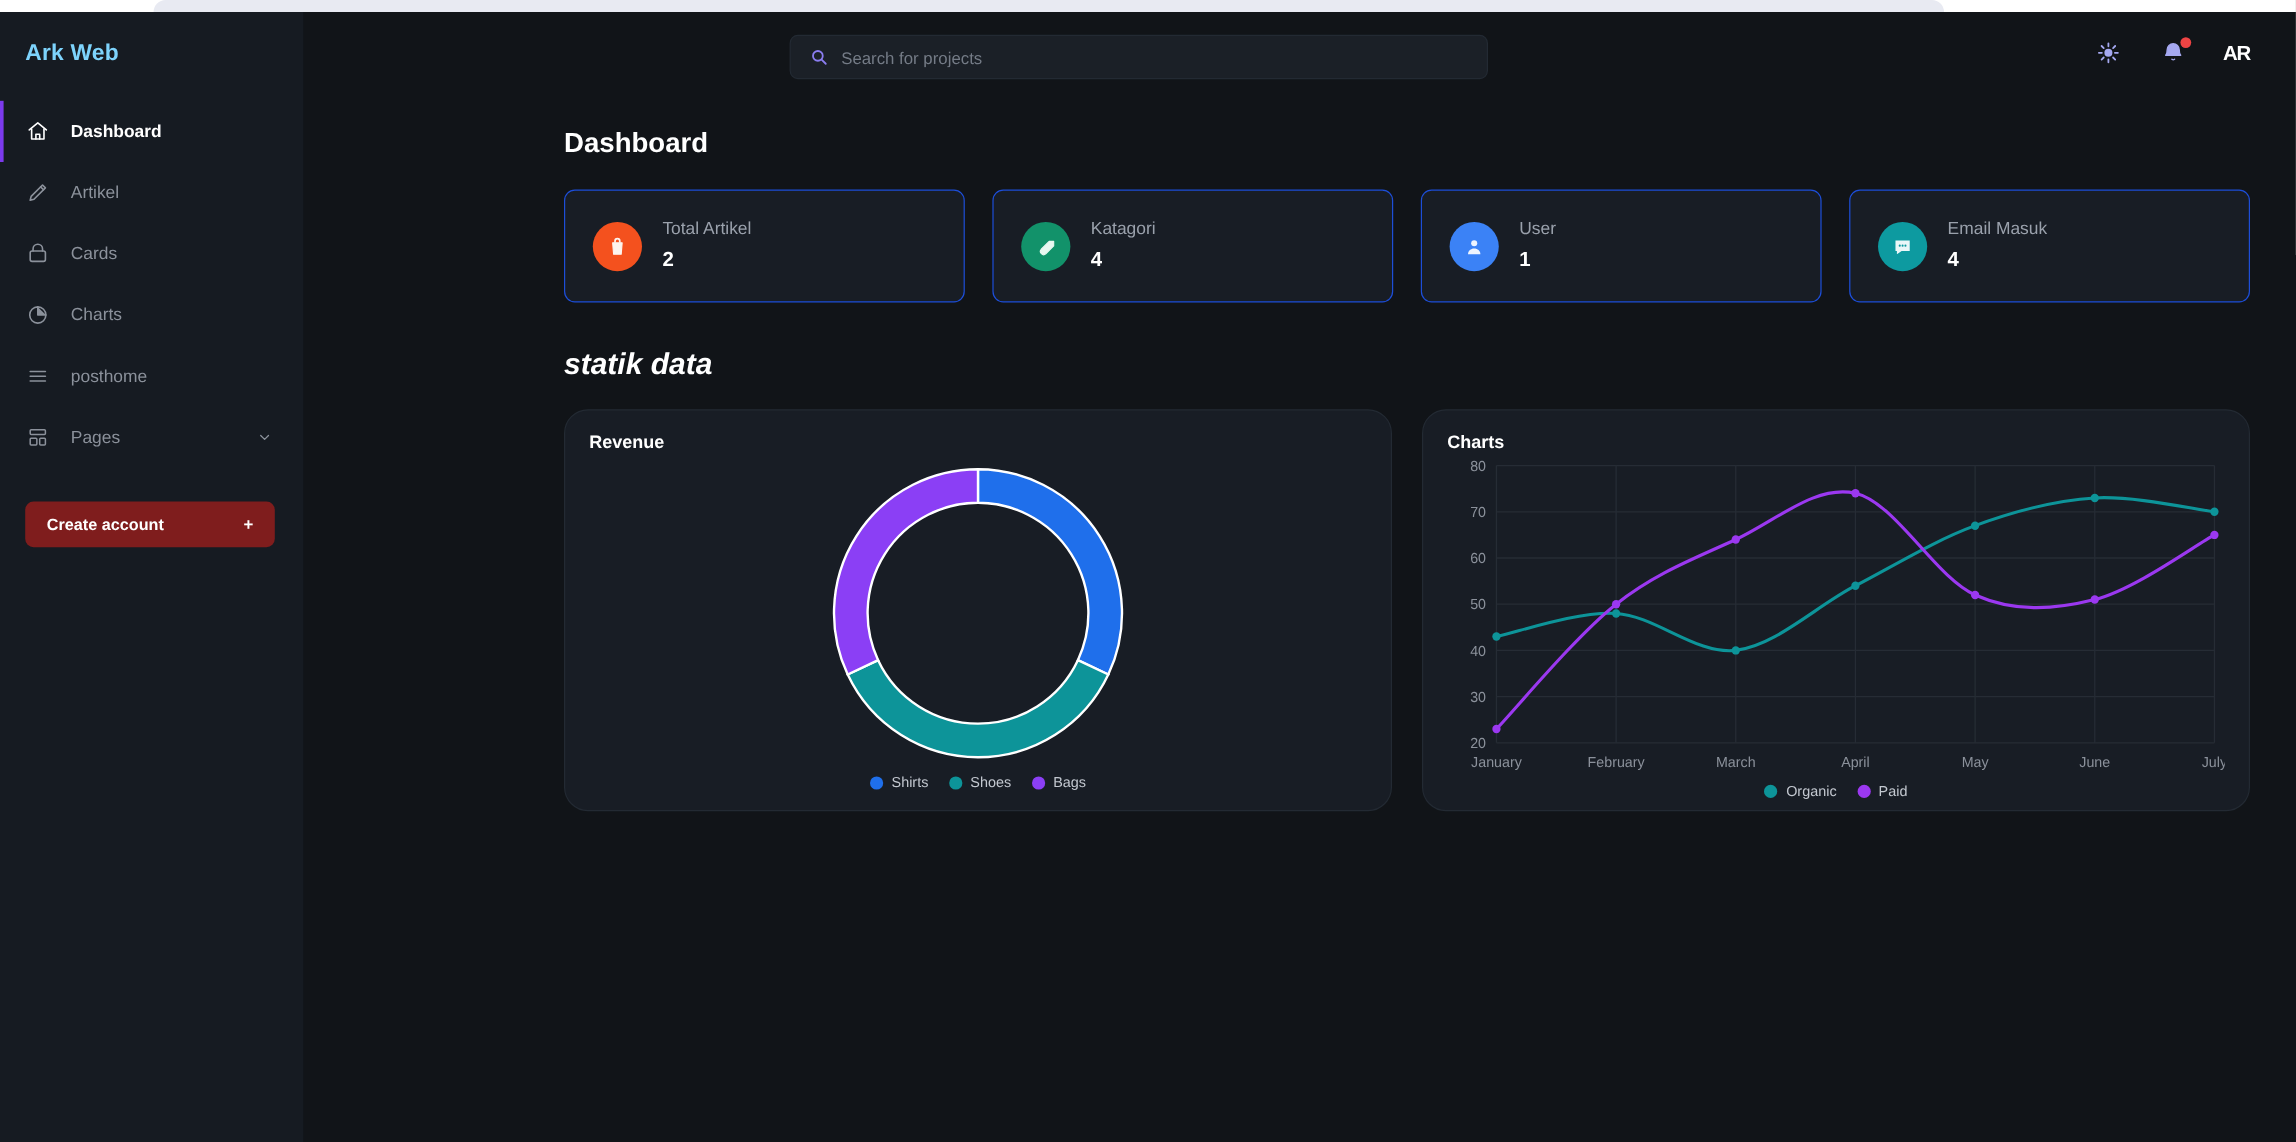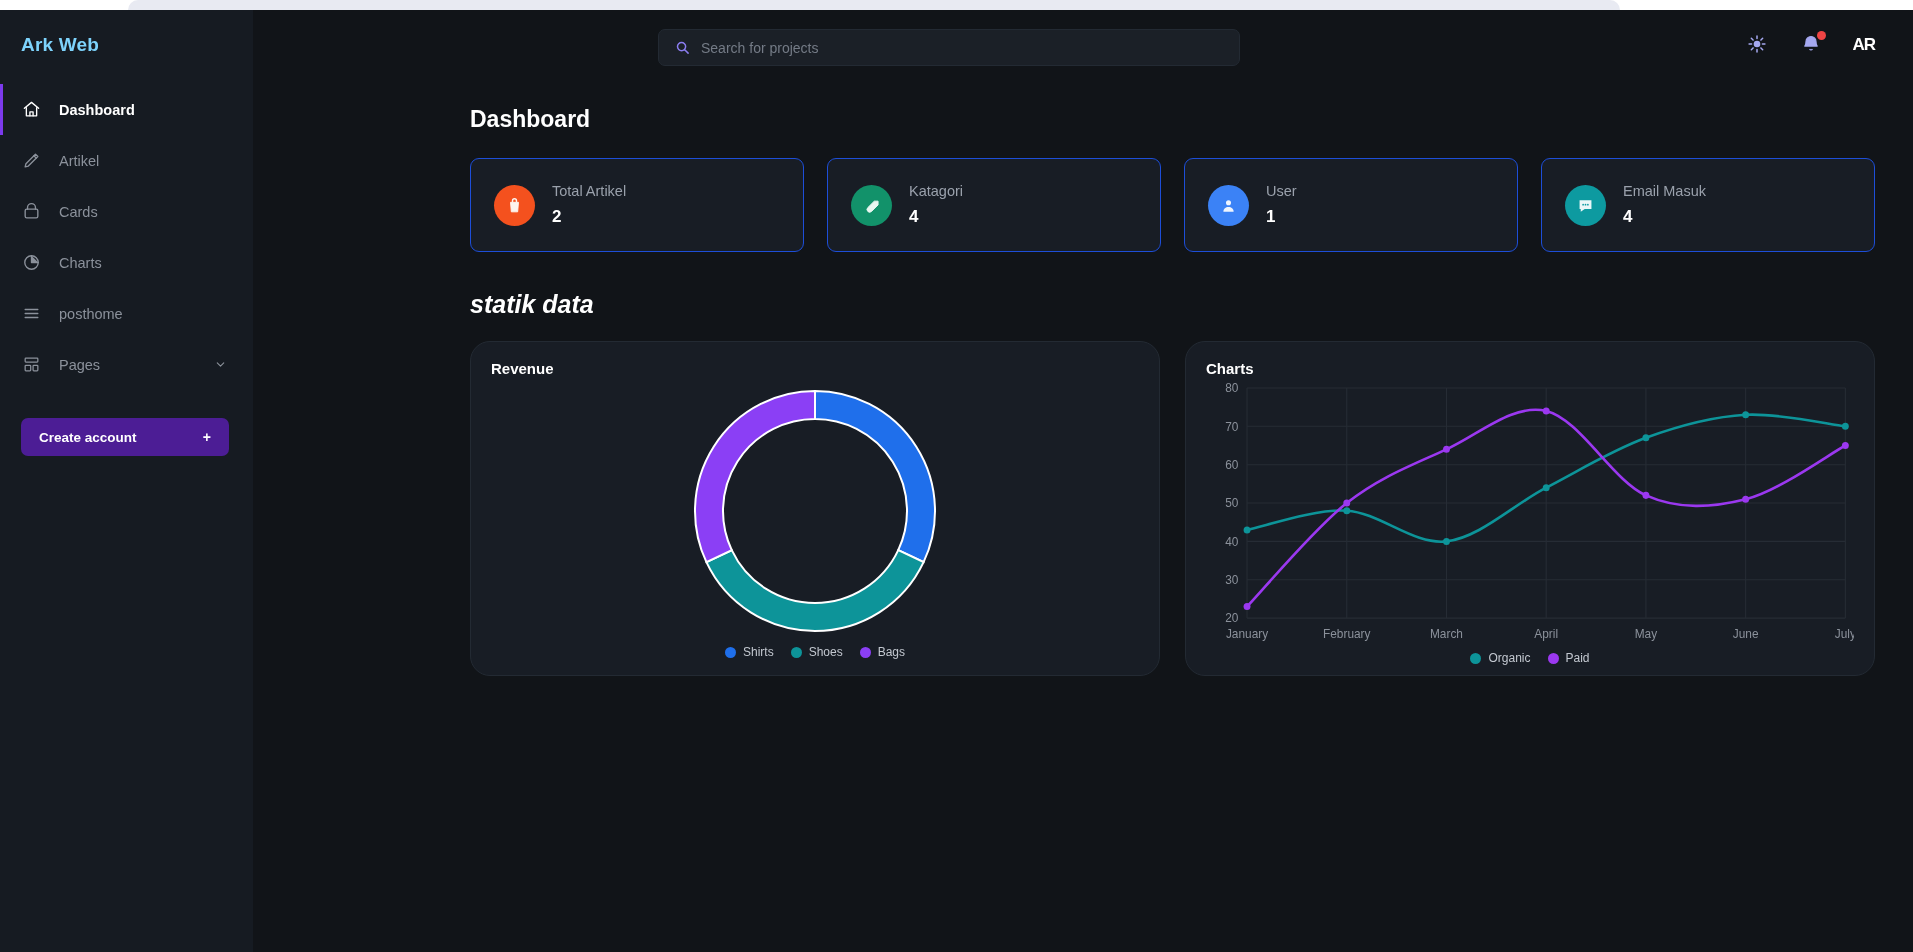--- a/index.html
+++ b/index.html
@@ -69,21 +69,21 @@
     width: 3px; height: 100%;
     background: #7c3aed;
   }
   .nav-item .chev {
     margin-left: auto; margin-right: 26px;
     display: flex; align-items: center;
   }
   .cta-wrap { padding: 28px 20px 0 21px; }
   .cta {
     width: 208px; height: 38px;
-    background: #4c1d95;
+    background: #7f1d1d;
     border: none; border-radius: 7px;
     color: #ffffff; font-size: 13.5px; font-weight: bold;
     font-family: "Liberation Sans", sans-serif;
     display: flex; align-items: center; justify-content: space-between;
     padding: 0 18px;
     cursor: pointer;
   }
   .cta .plus { font-size: 14px; font-weight: bold; }
 
   

